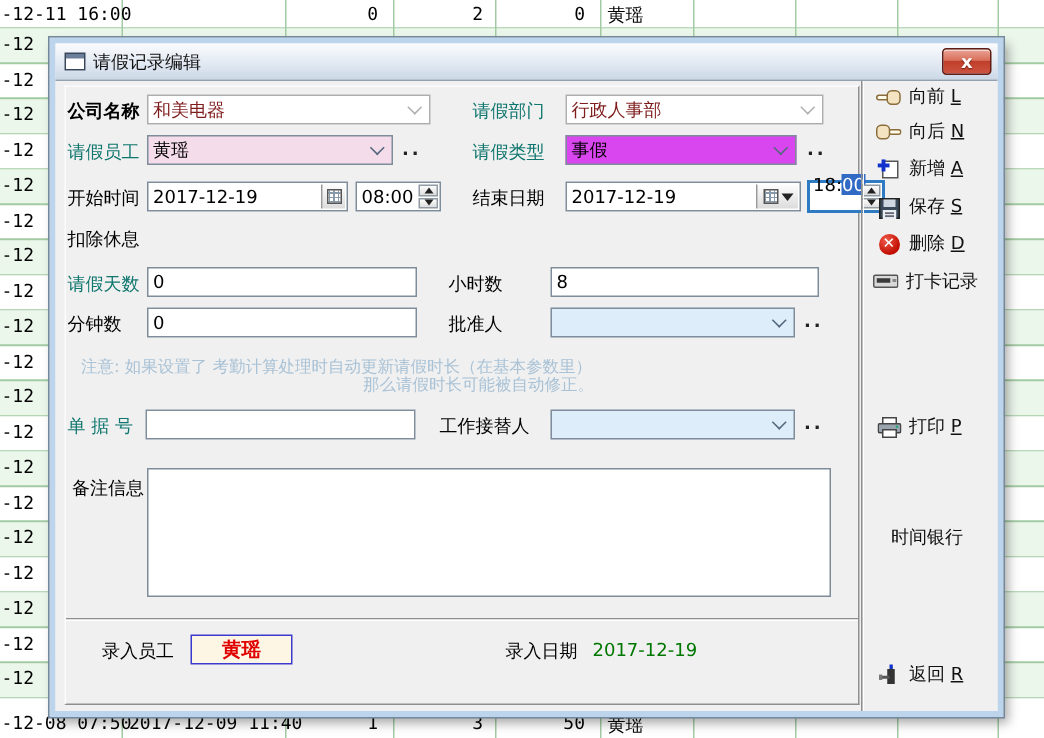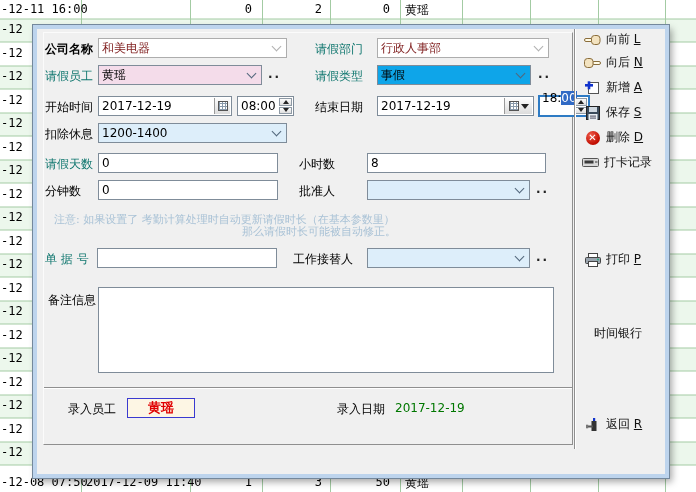--- a/index.html
+++ b/index.html
@@ -59,21 +59,21 @@
 
   .field { position:absolute; height:20px; border:1px solid #7f8c99; background:#fff;
            display:flex; align-items:center; padding:0 3px; font-size:12px; }
   .field.disabled { border-color:#adadad; color:#7f1d1d; }
   .combo { justify-content:space-between; }
   .combo .val { overflow:hidden; white-space:nowrap; }
   .chev { width:7px; height:7px; border-right:1px solid #52677c; border-bottom:1px solid #52677c;
           transform:rotate(45deg); margin:-4px 3px 0 0; flex:0 0 auto; }
   .field.disabled .chev { border-color:#b0b0b0; }
   .pink { background:#f4dcea; }
-  .gray { background:#0ea5e9; }
+  .gray { background:#d946ef; }
   .blue-bg { background:#ddeefa; }
 
   .cal-btn { position:absolute; right:1px; top:1px; bottom:1px; width:16px;
              background:linear-gradient(#fdfdfd,#dcdcdc); border-left:1px solid #9a9a9a;
              display:flex; align-items:center; justify-content:center; }
   .cal-glyph { width:10px; height:10px; border:1px solid #555; background:
                repeating-linear-gradient(90deg, #8899aa 0 1px, transparent 1px 3px),
                repeating-linear-gradient(0deg, #8899aa 0 1px, transparent 1px 3px), #fff; }
   .dd-arrow { width:0; height:0; border:4px solid transparent; border-top:5px solid #222;
               margin-top:4px; }
@@ -157,20 +157,27 @@
       <div class="bg-clip-label" style="top: 327.5px;">-12</div>
       <div class="bg-clip-label" style="top: 351px;">-12</div>
       <div class="bg-clip-label" style="top: 374.5px;">-12</div>
       <div class="bg-clip-label" style="top: 398px;">-12</div>
       <div class="bg-clip-label" style="top: 421.5px;">-12</div>
       <div class="bg-clip-label" style="top: 445px;">-12</div>
     </div>
 </div>
 
 <div class="dialog">
+  <div class="titlebar">
+    <span class="title-icon"></span>
+    <span class="title-text">请假记录编辑</span>
+    <span class="close-btn">
+      <span class="close-x">x</span>
+    </span>
+  </div>
 
   <div class="client">
     <div class="form-panel"></div>
 
     <span class="lbl" style="left:8px; top:12px;font-weight:bold;">公司名称</span>
     <div class="field combo disabled" style="left:61px; top:9px; width:189px;">
       <span class="val">和美电器</span>
       <span class="chev"></span>
     </div>
     <span class="lbl blue" style="left:278px; top:12px;">请假部门</span>
@@ -228,24 +235,20 @@
         <span class="sb">
             <span class="tri-up"></span>
           </span>
         <span class="sb">
             <span class="tri-dn"></span>
           </span>
       </span>
     </div>
 
     <span class="lbl" style="left:8px; top:97px;">扣除休息</span>
-    <div class="field combo blue-bg" style="left:61px; top:94px; width:189px;">
-      <span class="val">1200-1400</span>
-      <span class="chev"></span>
-    </div>
 
     <span class="lbl blue" style="left:8px; top:127px;">请假天数</span>
     <div class="field" style="left:61px; top:124px; width:180px;">
       <span>0</span>
     </div>
     <span class="lbl" style="left:262px; top:127px;">小时数</span>
     <div class="field" style="left:330px; top:124px; width:179px;">
       <span>8</span>
     </div>
 
@@ -312,21 +315,21 @@
         <span class="icn">
           <svg width="15" height="15" viewBox="0 0 15 15">
               <rect x="3.5" y="2.5" width="10" height="11" fill="#fff" stroke="#555"></rect>
               <rect x="0" y="4" width="8" height="2.6" fill="#1133cc"></rect>
               <rect x="2.7" y="1.3" width="2.6" height="8" fill="#1133cc"></rect>
             </svg>
         </span>
         <span><span>新增</span> <span class="key">A</span></span>
       </div>
 
-      <div class="cmd" style="left:9px; top:75px;">
+      <div class="cmd" style="left:9px; top:75px;align-items:flex-end;">
         <span class="icn">
           <svg width="14" height="14" viewBox="0 0 14 14">
               <rect x="0.5" y="0.5" width="13" height="13" fill="#3a4a5a" stroke="#222"></rect>
               <rect x="3" y="1" width="8" height="5" fill="#cfd8e0"></rect>
               <rect x="2.5" y="8" width="9" height="6" fill="#e8eef2"></rect>
               <rect x="4" y="9.5" width="6" height="1.2" fill="#667"></rect>
               <rect x="4" y="11.5" width="6" height="1.2" fill="#667"></rect>
             </svg>
         </span>
         <span><span>保存</span> <span class="key">S</span></span>

